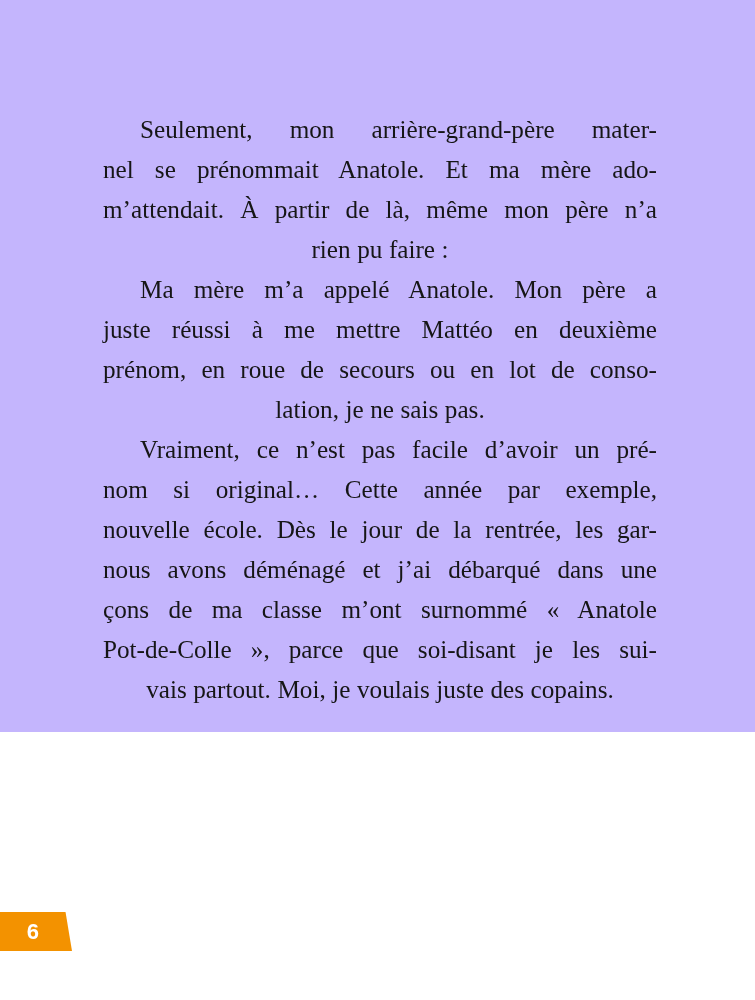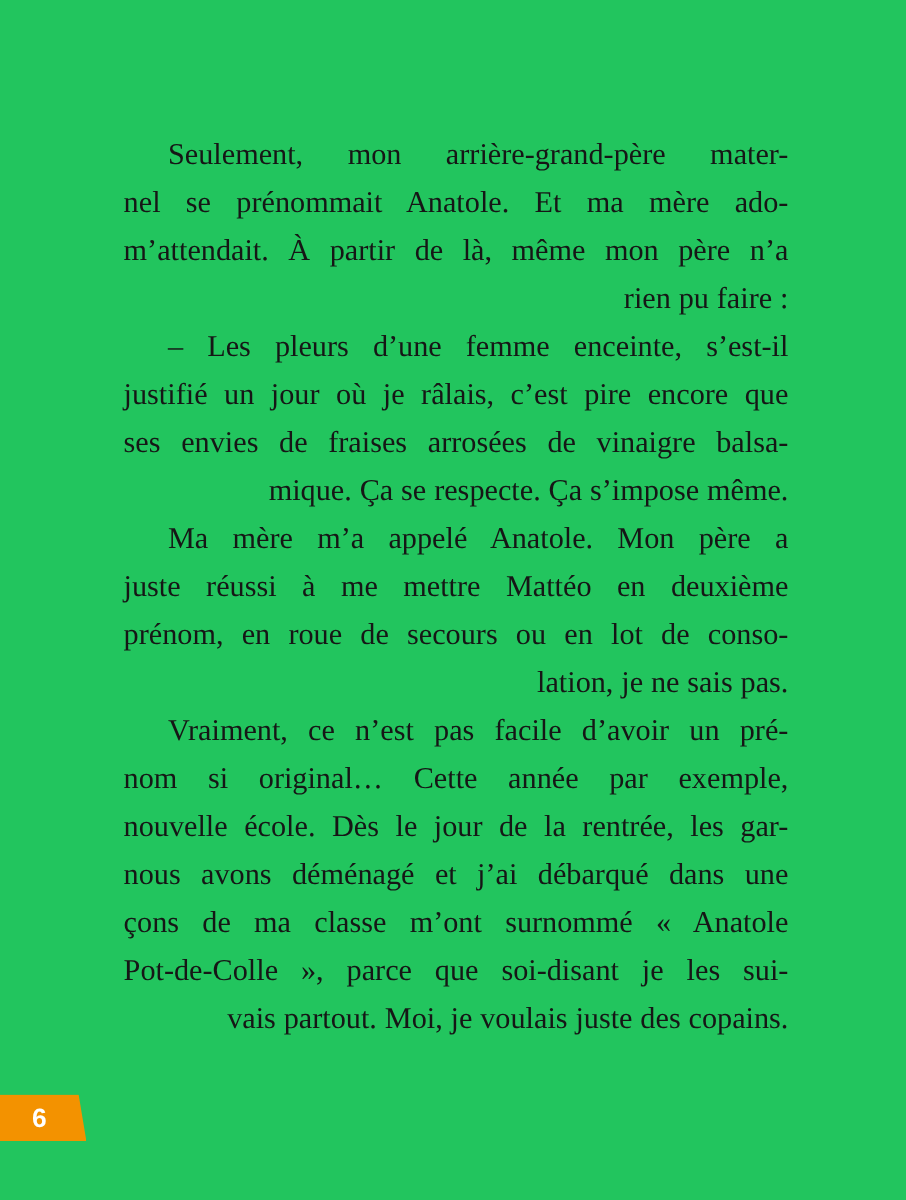--- a/index.html
+++ b/index.html
@@ -14,22 +14,22 @@
     font-family: "Liberation Serif", "DejaVu Serif", serif;
     overflow: hidden;
     position: relative;
   }
 
   .page {
     position: absolute;
     top: 0;
     left: 0;
     width: 755px;
-    height: 1000px;
-    background: #22c55e;
+    height: 732px;
+    background: #c4b5fd;
   }
 
   .text-column {
     position: absolute;
     left: 103px;
     top: 110px;
     width: 554px;
   }
 
   .paragraph {
@@ -45,21 +45,21 @@
     hyphens: none;
     word-spacing: 0.01em;
   }
 
   
   .paragraph .line {
     display: block;
     text-align: justify;
   }
   .paragraph .line.last {
-    text-align: right;
+    text-align: center;
   }
   .paragraph .line:first-child {
     text-indent: 37px;
   }
   .paragraph .line {
     text-indent: 0;
   }
   .paragraph .line:first-child {
     text-indent: 37px;
   }
@@ -103,26 +103,20 @@
 
   <div class="text-column">
 
     <p class="paragraph">
       <span class="line">Seulement, mon arrière-grand-père mater-</span>
       <span class="line">nel se prénommait Anatole. Et ma mère ado-</span>
       <span class="line">m’attendait. À partir de là, même mon père n’a</span>
       <span class="line last">rien pu faire :</span>
     </p>
 
-    <p class="paragraph dialogue">
-      <span class="line">–  Les pleurs d’une femme enceinte, s’est-il</span>
-      <span class="line">justifié un jour où je râlais, c’est pire encore que</span>
-      <span class="line">ses envies de fraises arrosées de vinaigre balsa-</span>
-      <span class="line last">mique. Ça se respecte. Ça s’impose même.</span>
-    </p>
 
     <p class="paragraph">
       <span class="line">Ma mère m’a appelé Anatole. Mon père a</span>
       <span class="line">juste réussi à me mettre Mattéo en deuxième</span>
       <span class="line">prénom, en roue de secours ou en lot de conso-</span>
       <span class="line last">lation, je ne sais pas.</span>
     </p>
 
     <p class="paragraph">
       <span class="line">Vraiment, ce n’est pas facile d’avoir un pré-</span>

